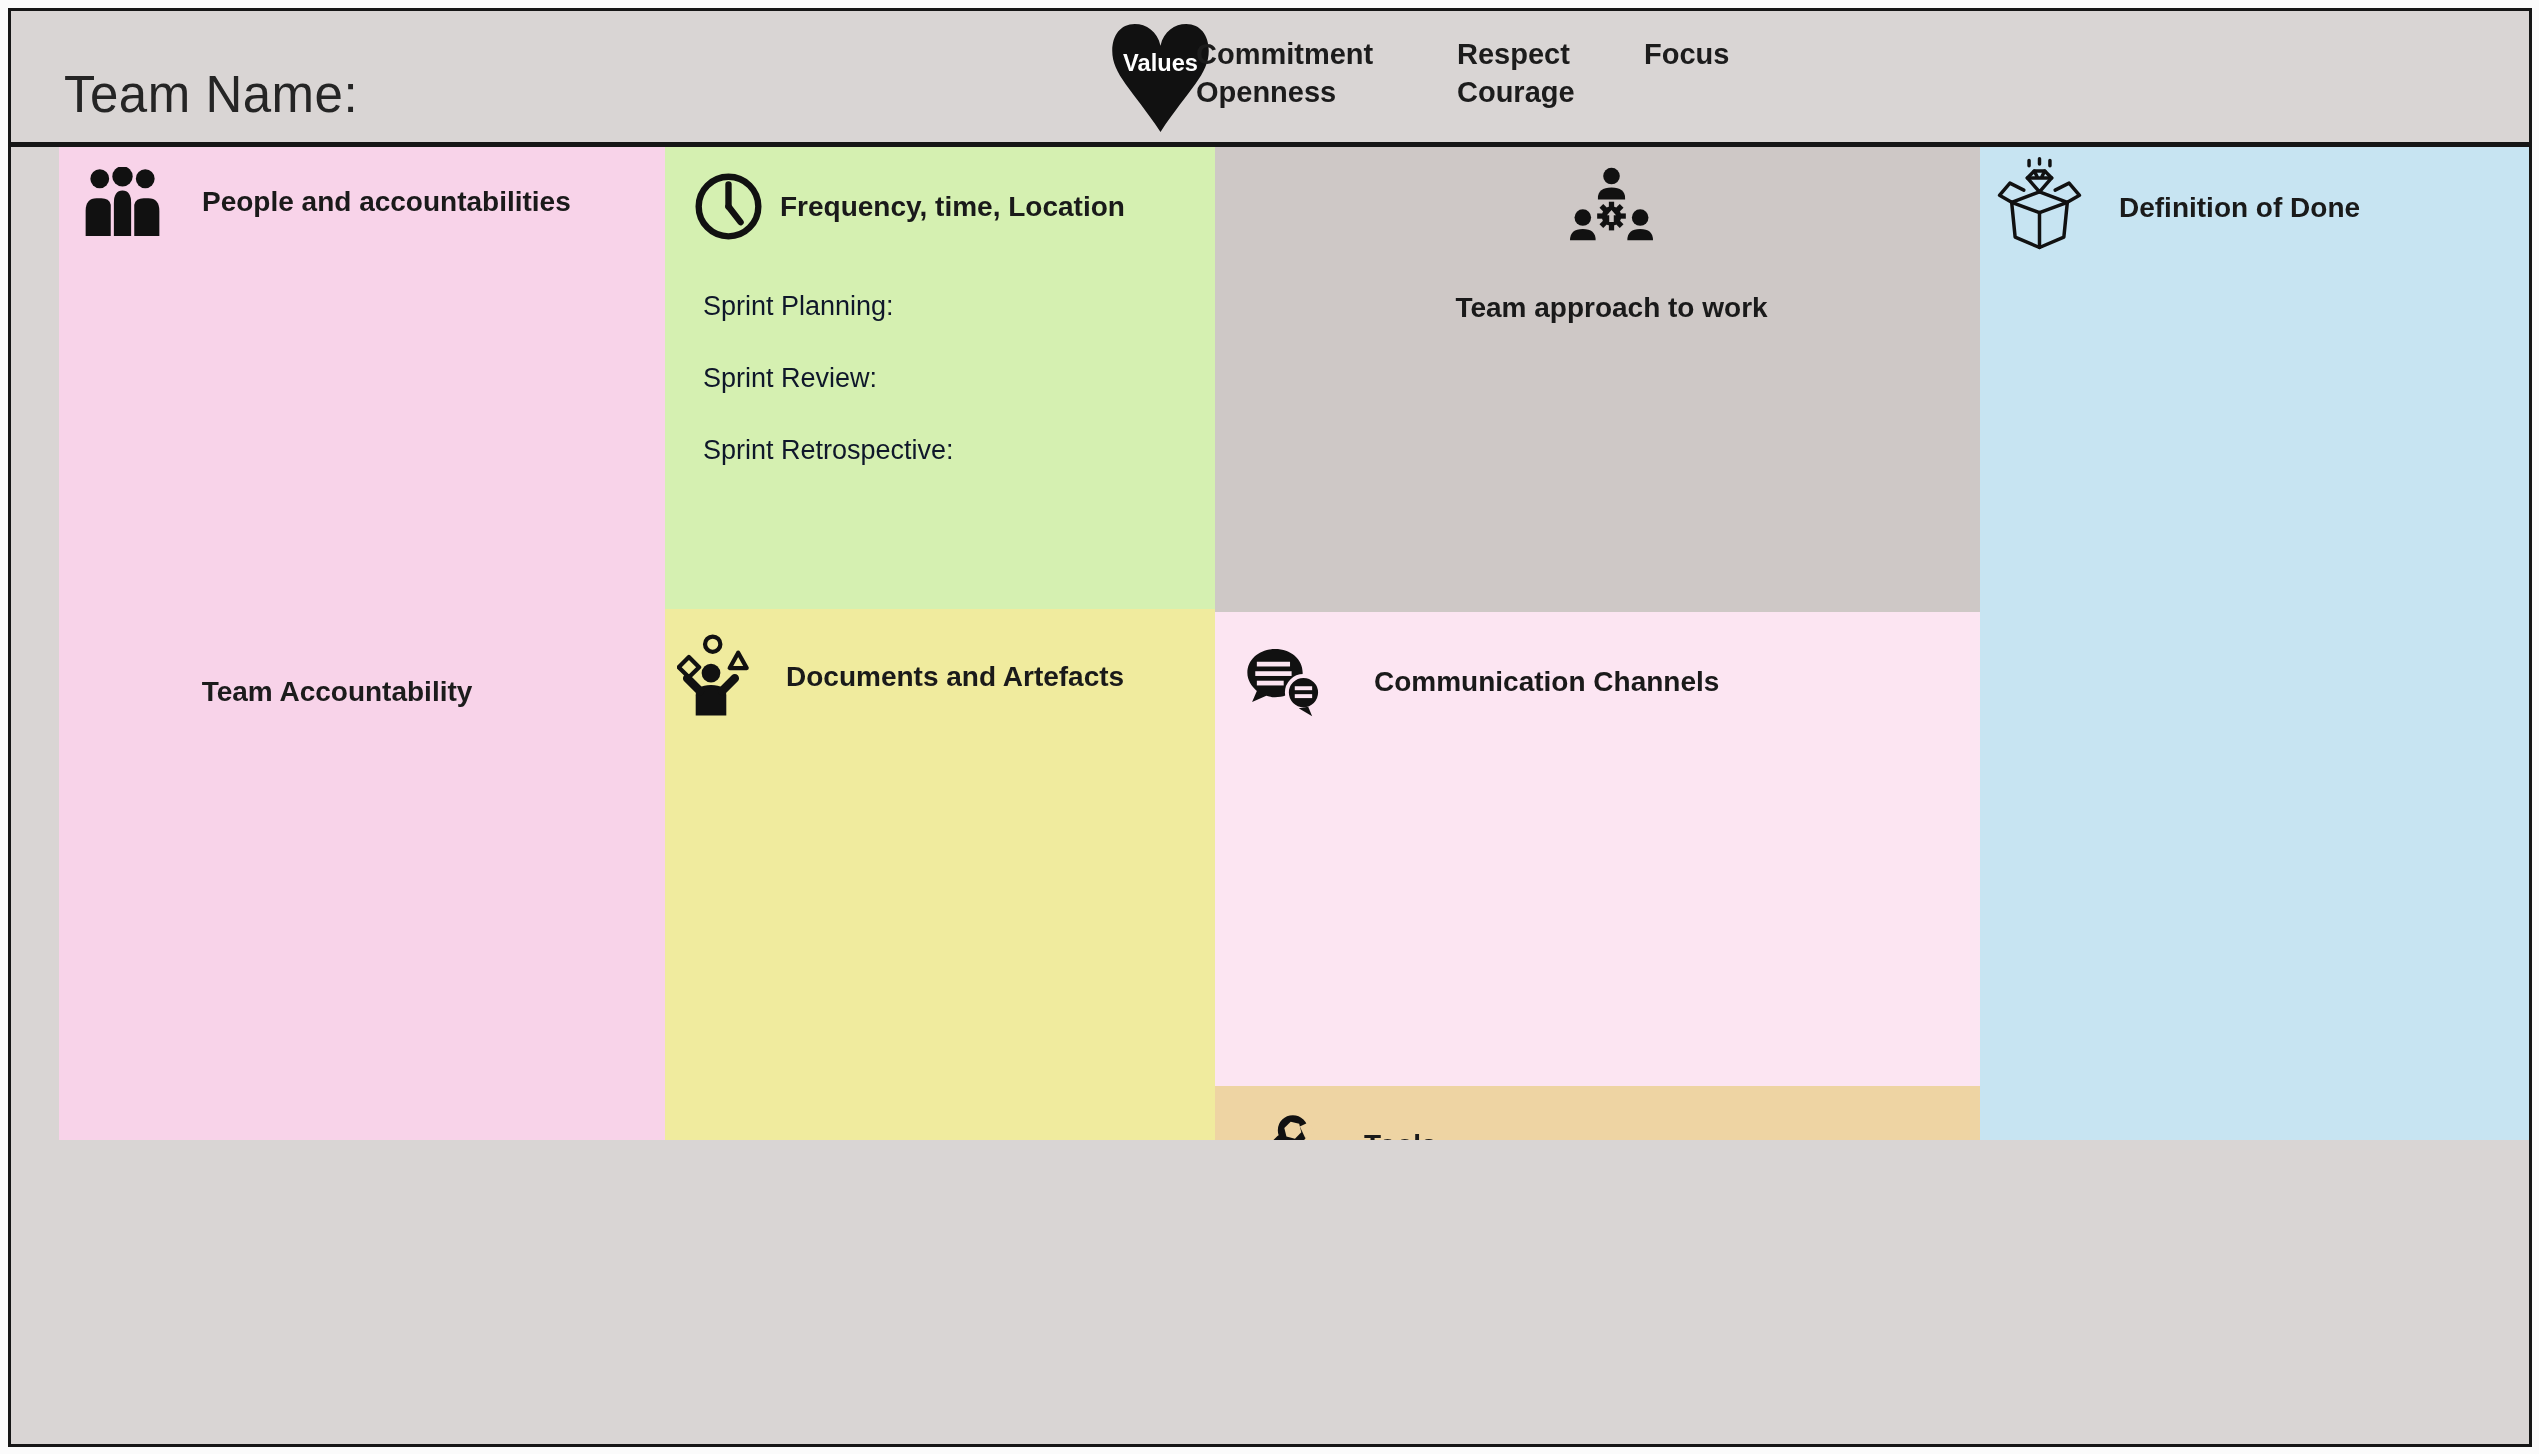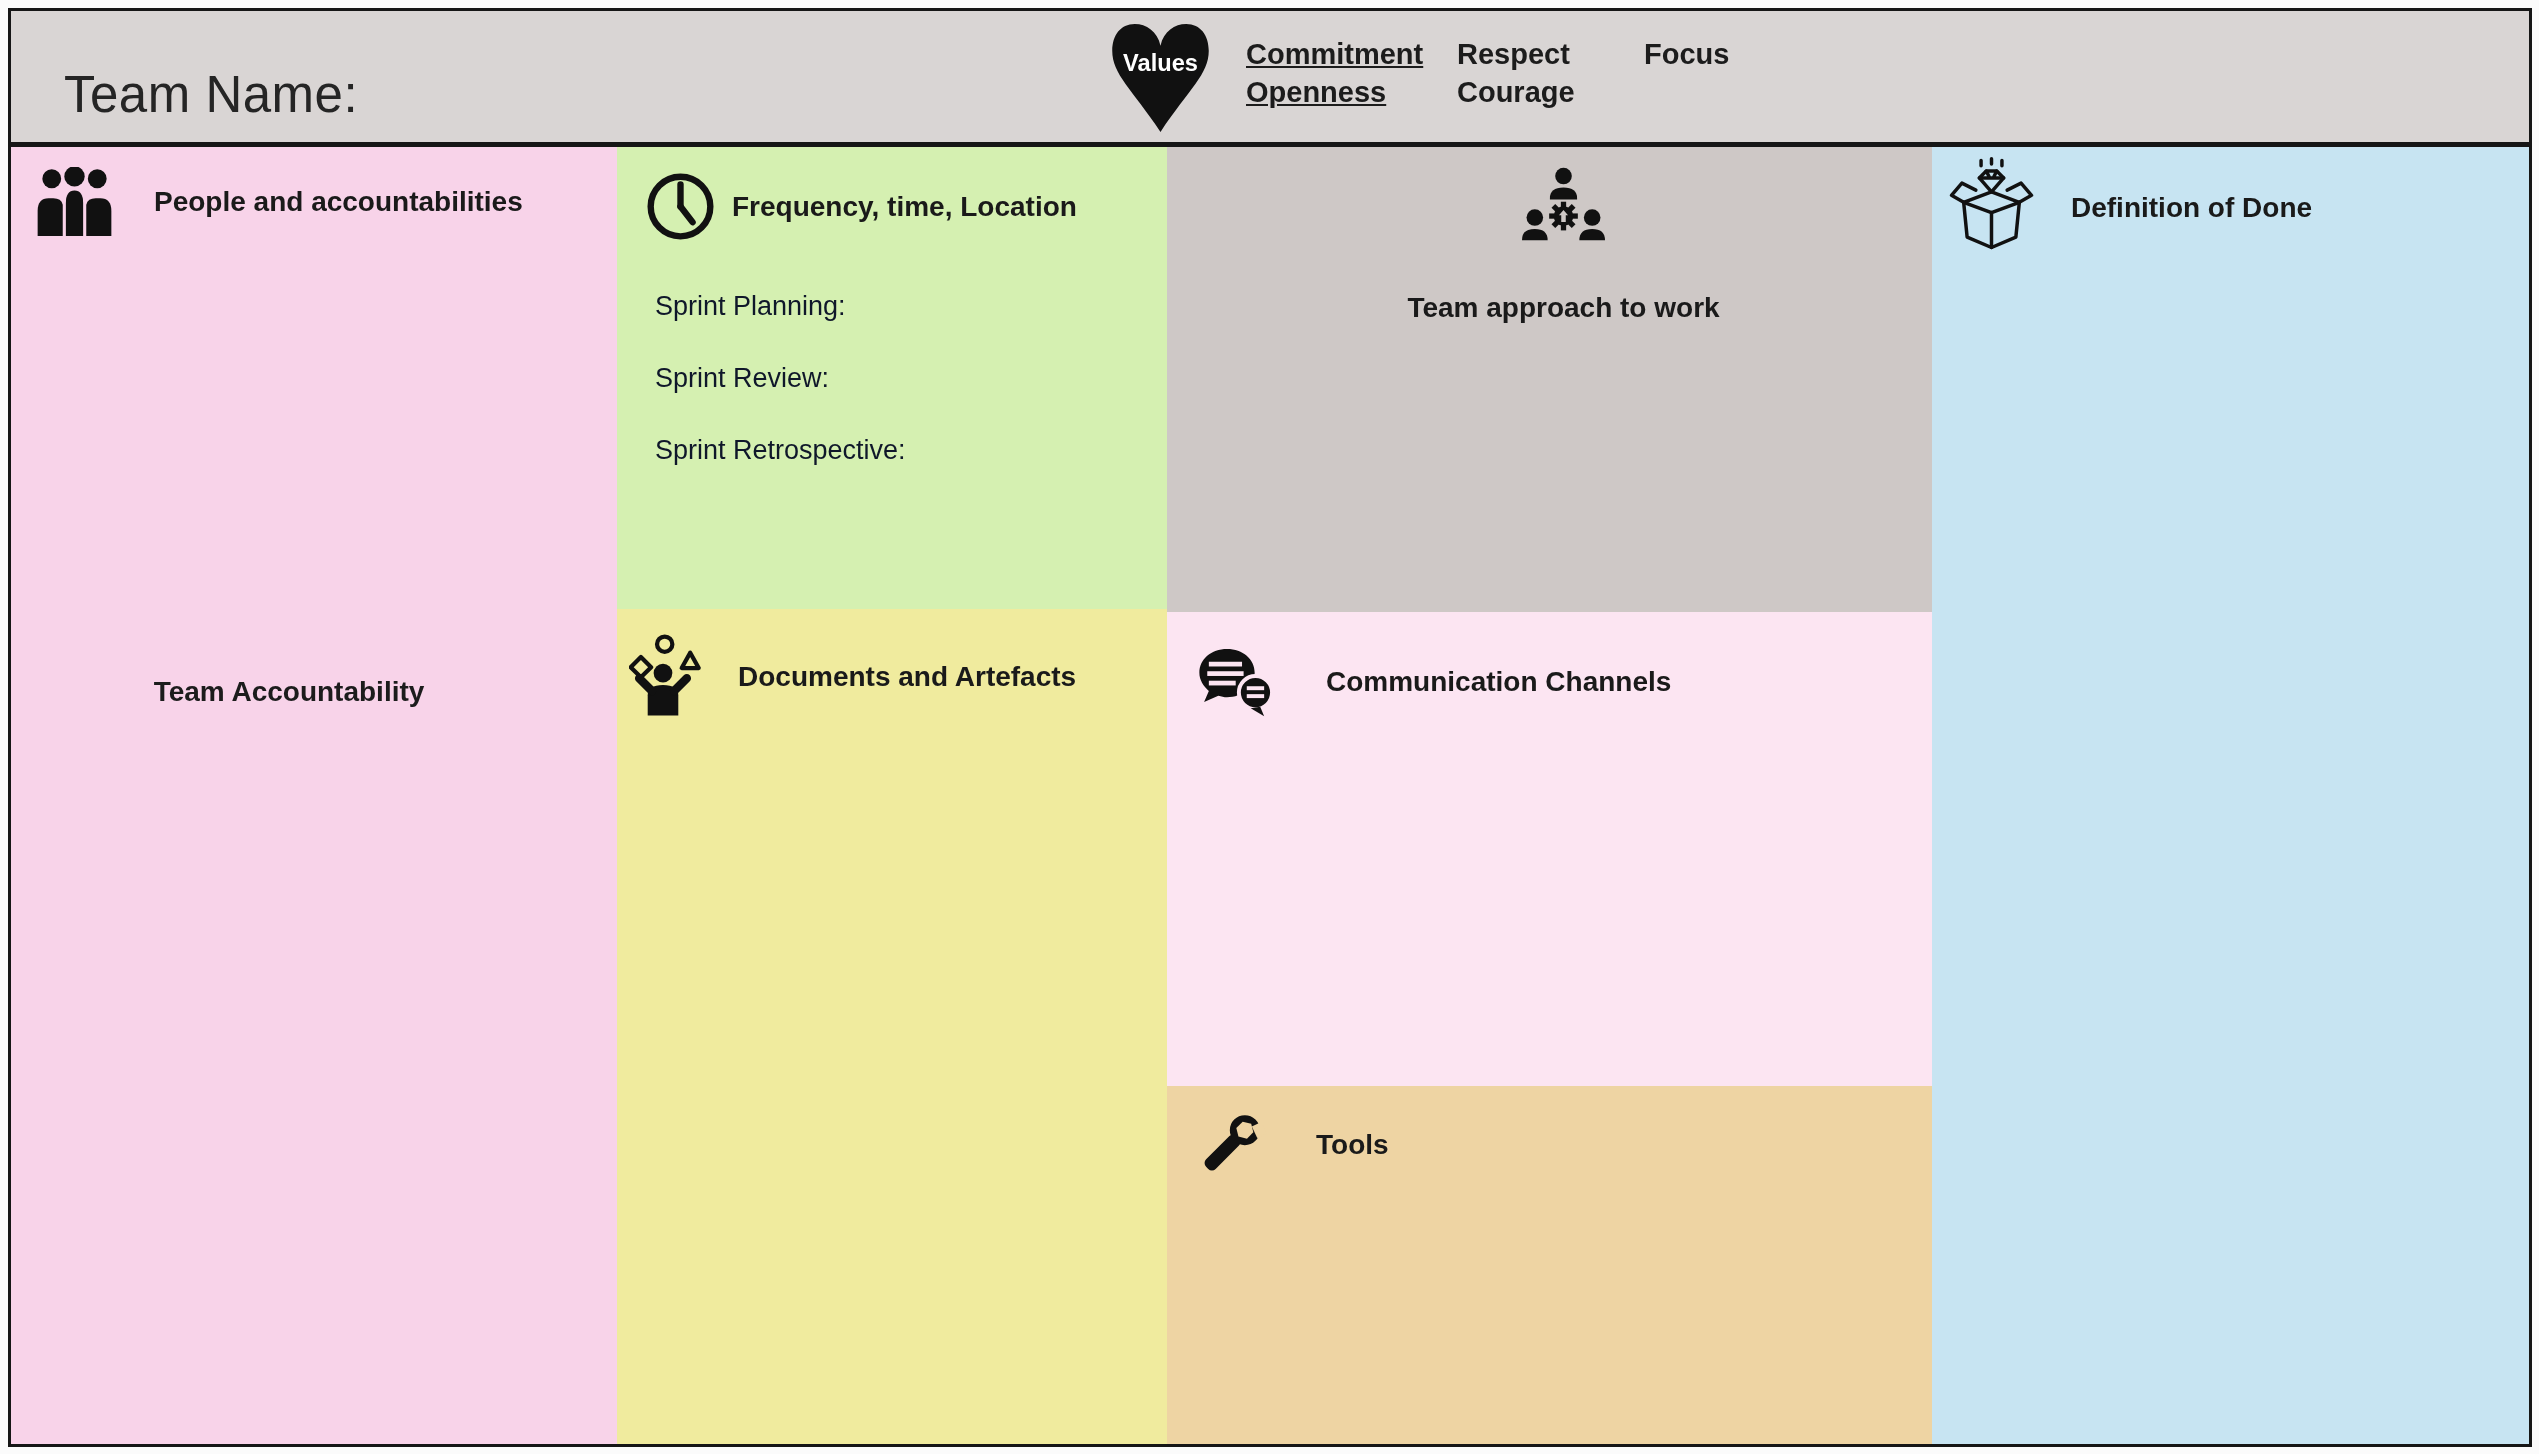--- a/index.html
+++ b/index.html
@@ -9,24 +9,24 @@
           border:3px solid #161616;background:#d9d5d4;}
   
   .topbar{position:relative;height:131px;background:#d9d5d4;border-bottom:5px solid #161616;}
   .team-name{position:absolute;left:53px;top:56px;font-size:51px;line-height:55px;
              font-weight:400;color:#252525;letter-spacing:0.5px;}
   .heart-wrap{position:absolute;left:1091px;top:10px;width:117px;height:115px;}
   .heart-wrap svg{display:block;width:100%;height:100%;}
   .heart-wrap text{font-family:inherit;font-weight:700;}
   .values-stack{position:absolute;top:24px;font-size:29px;font-weight:700;line-height:38px;
                 white-space:nowrap;}
-  .vs1{left:1235px;text-decoration:underline;} .vs2{left:1446px;} .vs3{left:1633px;}
+  .vs1{left:1185px;} .vs2{left:1446px;} .vs3{left:1633px;}
   .values-stack span{display:block;}
   
-  .content{display:flex;height:1297px;}
+  .content{display:flex;height:993px;padding-left:48px;}
   .col{display:flex;flex-direction:column;}
   .col1{width:606px;} .col2{width:550px;} .col3{width:765px;} .col4{flex:1;}
   .section{position:relative;overflow:hidden;}
   .sec-people{background:#f8d3e9;flex:1;}
   .sec-frequency{background:#d5f0b1;height:462px;}
   .sec-documents{background:#f0eb9e;flex:1;}
   .sec-approach{background:#cec8c6;height:465px;}
   .sec-communication{background:#fce5f2;height:474px;}
   .sec-tools{background:#eed4a3;flex:1;}
   .sec-dod{background:#c7e4f2;flex:1;}

